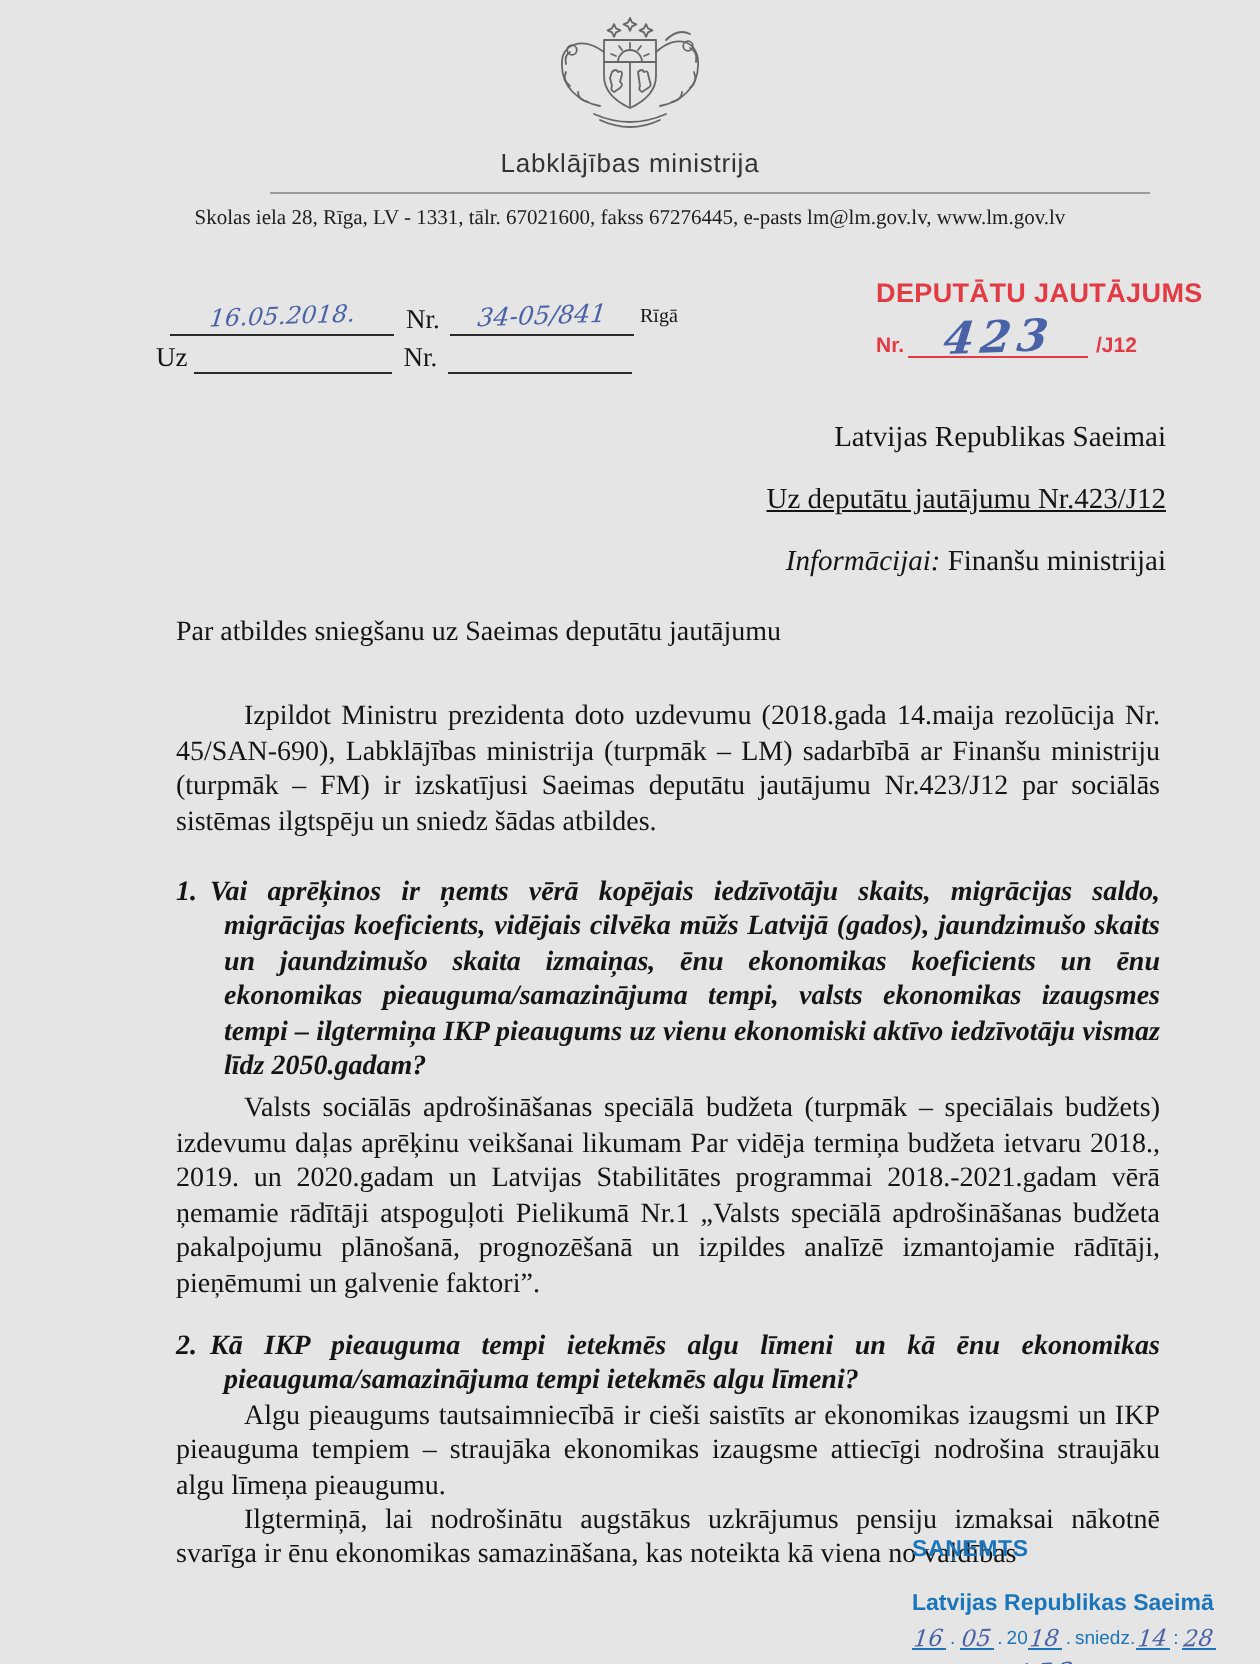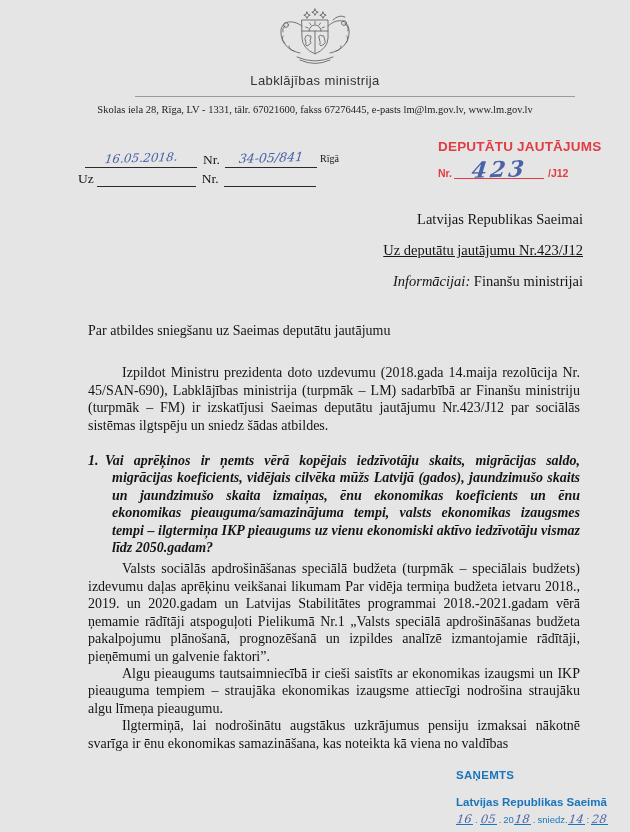--- a/index.html
+++ b/index.html
@@ -38,21 +38,21 @@
   .red-nr { margin-right:2px; }
 
   
   .recipient { position:absolute; top:211px; left:88px; width:495px; text-align:right; font-size:14.5px; }
   .recipient .rline { margin-bottom:14px; line-height:17px; }
   .bold { font-weight:normal; }
   .ital { font-style:italic; }
   .underl { text-decoration:underline; }
 
   
-  .body-block { position:absolute; top:322px; left:88px; width:492px; font-size:14px; line-height:17.4px; text-align:justify; }
+  .body-block { position:absolute; top:308px; left:88px; width:492px; font-size:14px; line-height:17.4px; text-align:justify; }
   .subject { text-align:left; }
   .p-ind { text-indent:34px; }
   .p1 { margin-top:25px; }
   .q { font-weight:bold; font-style:italic; padding-left:24px; text-indent:-24px; }
   .q .qnum { display:inline-block; width:17px; text-indent:0; }
   .q1 { margin-top:18px; }
   .a1 { margin-top:4px; }
   .q2 { margin-top:14px; }
 
   
@@ -152,20 +152,23 @@
     <div class="p1 p-ind">
       <span>Izpildot Ministru prezidenta doto uzdevumu (2018.gada 14.maija rezolūcija Nr. 45/SAN-690), Labklājības ministrija (turpmāk – LM) sadarbībā ar Finanšu ministriju (turpmāk – FM) ir izskatījusi Saeimas deputātu jautājumu </span><span class="bold">Nr.423/J12</span><span> par sociālās sistēmas ilgtspēju un sniedz šādas atbildes.</span>
     </div>
 
     <div class="q q1">
       <span class="qnum">1.</span><span>Vai aprēķinos ir ņemts vērā kopējais iedzīvotāju skaits, migrācijas saldo, migrācijas koeficients, vidējais cilvēka mūžs Latvijā (gados), jaundzimušo skaits un jaundzimušo skaita izmaiņas, ēnu ekonomikas koeficients un ēnu ekonomikas pieauguma/samazinājuma tempi, valsts ekonomikas izaugsmes tempi – ilgtermiņa IKP pieaugums uz vienu ekonomiski aktīvo iedzīvotāju vismaz līdz 2050.gadam?</span>
     </div>
 
     <div class="a1 p-ind">Valsts sociālās apdrošināšanas speciālā budžeta (turpmāk – speciālais budžets) izdevumu daļas aprēķinu veikšanai likumam Par vidēja termiņa budžeta ietvaru 2018., 2019. un 2020.gadam un Latvijas Stabilitātes programmai 2018.-2021.gadam vērā ņemamie rādītāji atspoguļoti Pielikumā Nr.1 „Valsts speciālā apdrošināšanas budžeta pakalpojumu plānošanā, prognozēšanā un izpildes analīzē izmantojamie rādītāji, pieņēmumi un galvenie faktori”.</div>
 
+    <div class="q q2">
+      <span class="qnum">2.</span><span>Kā IKP pieauguma tempi ietekmēs algu līmeni un kā ēnu ekonomikas pieauguma/samazinājuma tempi ietekmēs algu līmeni?</span>
+    </div>
 
     <div class="p-ind">Algu pieaugums tautsaimniecībā ir cieši saistīts ar ekonomikas izaugsmi un IKP pieauguma tempiem – straujāka ekonomikas izaugsme attiecīgi nodrošina straujāku algu līmeņa pieaugumu.</div>
     <div class="p-ind">Ilgtermiņā, lai nodrošinātu augstākus uzkrājumus pensiju izmaksai nākotnē svarīga ir ēnu ekonomikas samazināšana, kas noteikta kā viena no valdības</div>
   </div>
 
   <div class="blue-stamp" style="color:#1b75bb;">
     <div class="bs-line1">SAŅEMTS</div>
     <div class="bs-line2">Latvijas Republikas Saeimā</div>
     <div class="bs-row">
       <span class="bs-blank bs-d"><span class="hand hand-sm">16</span></span>

